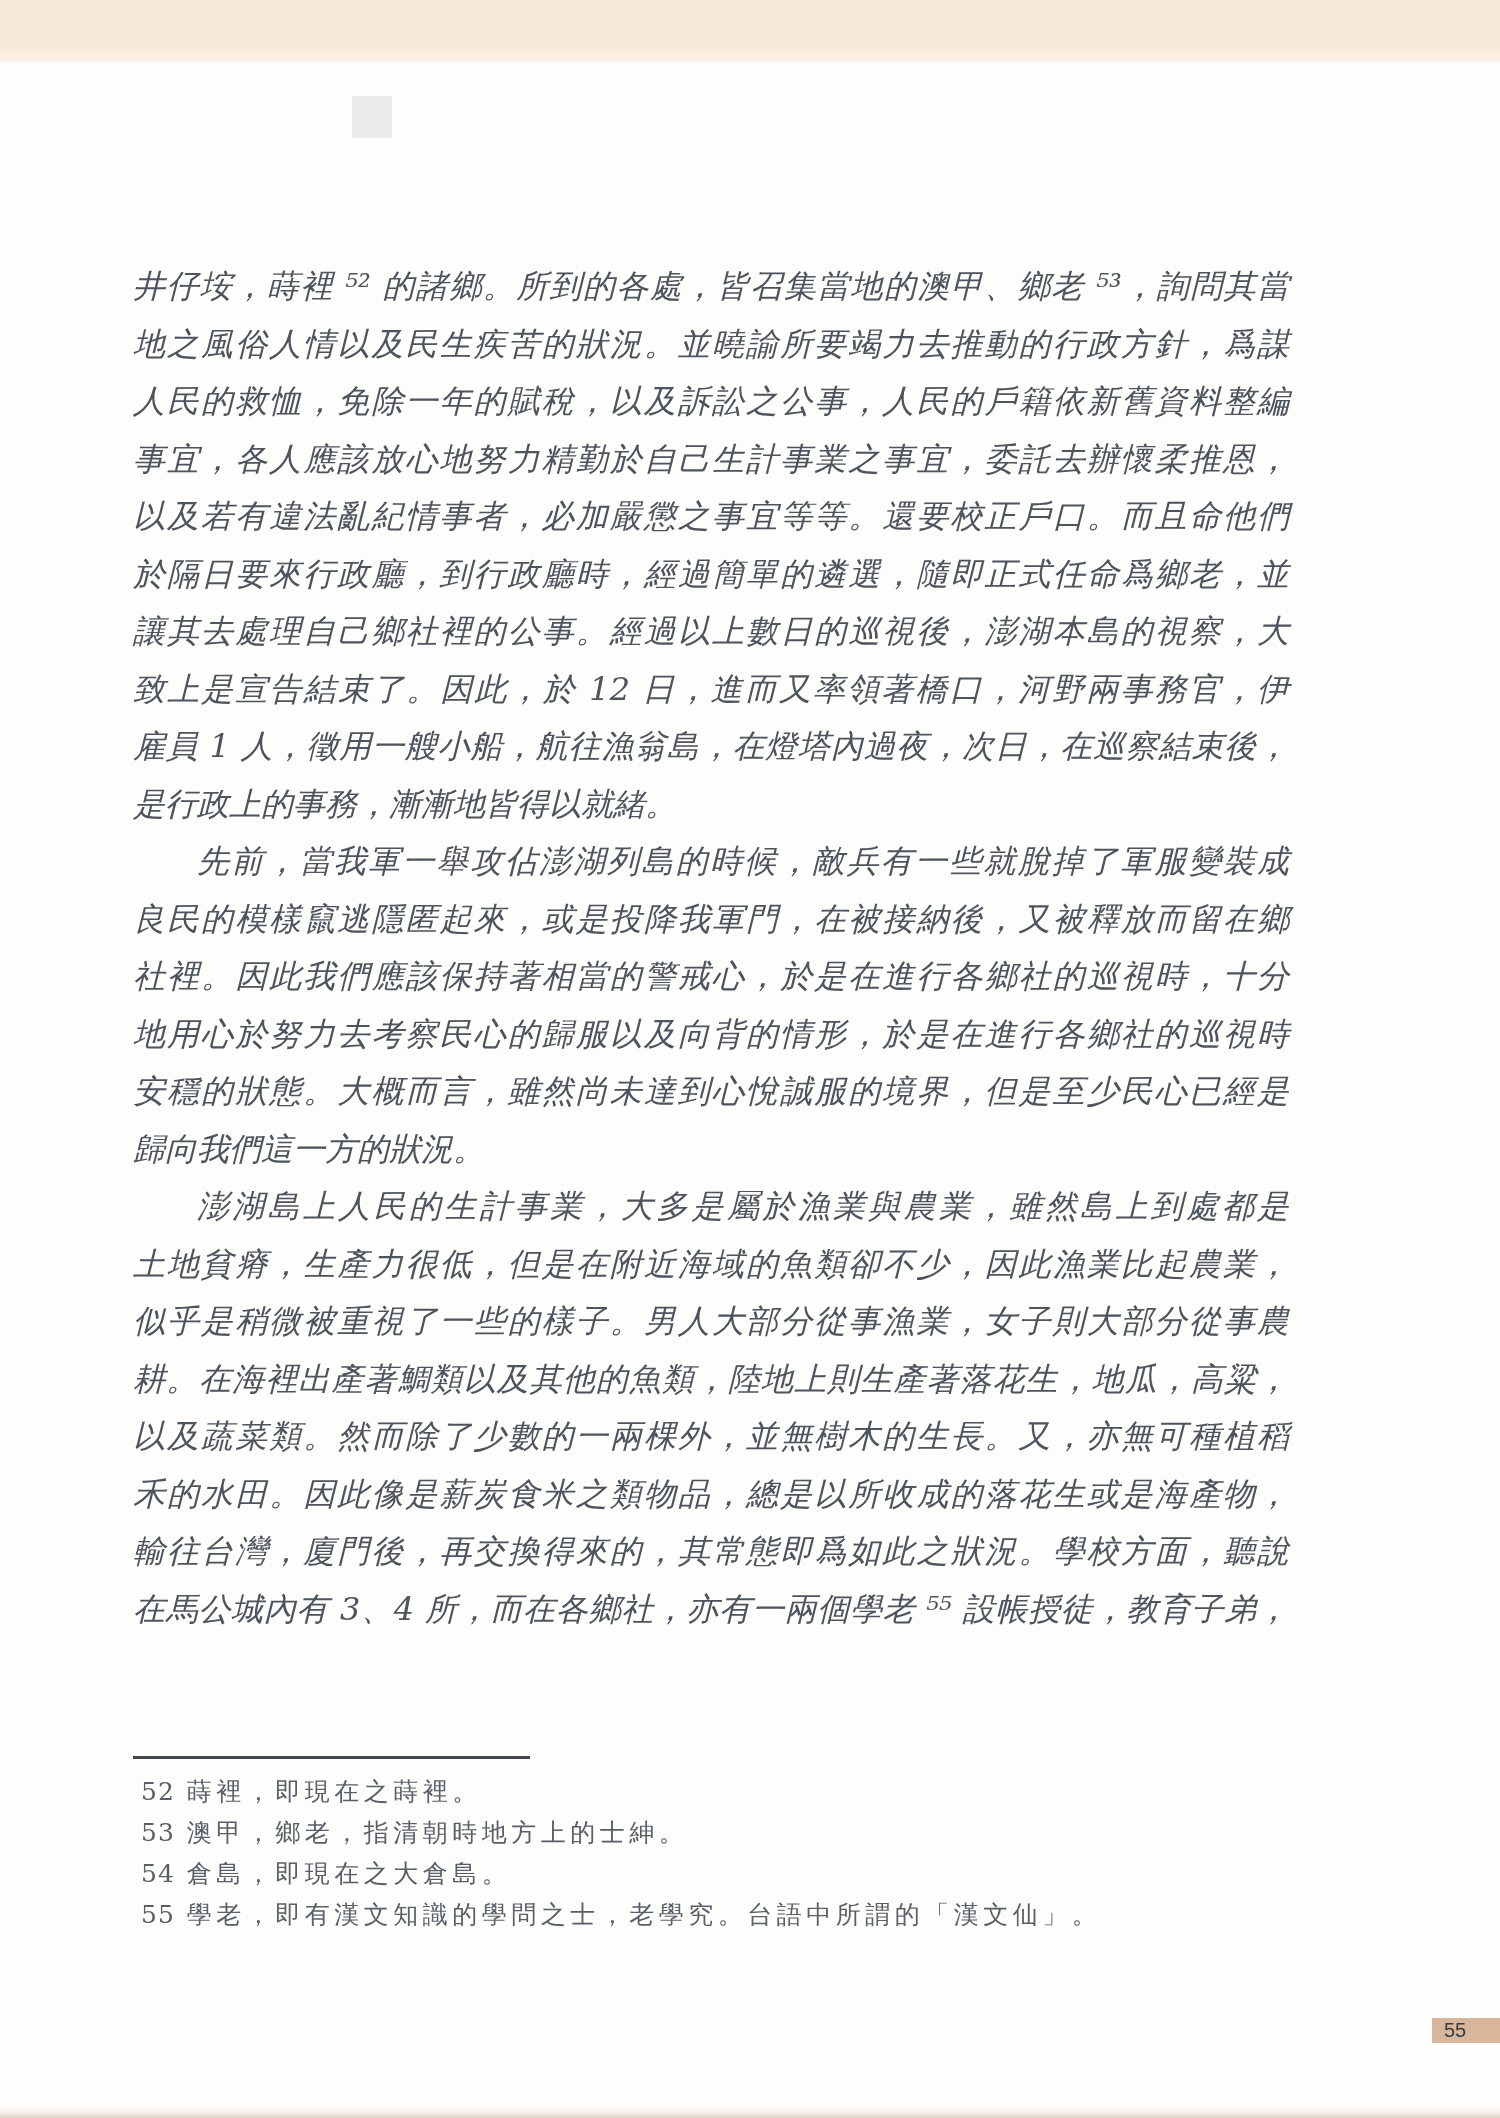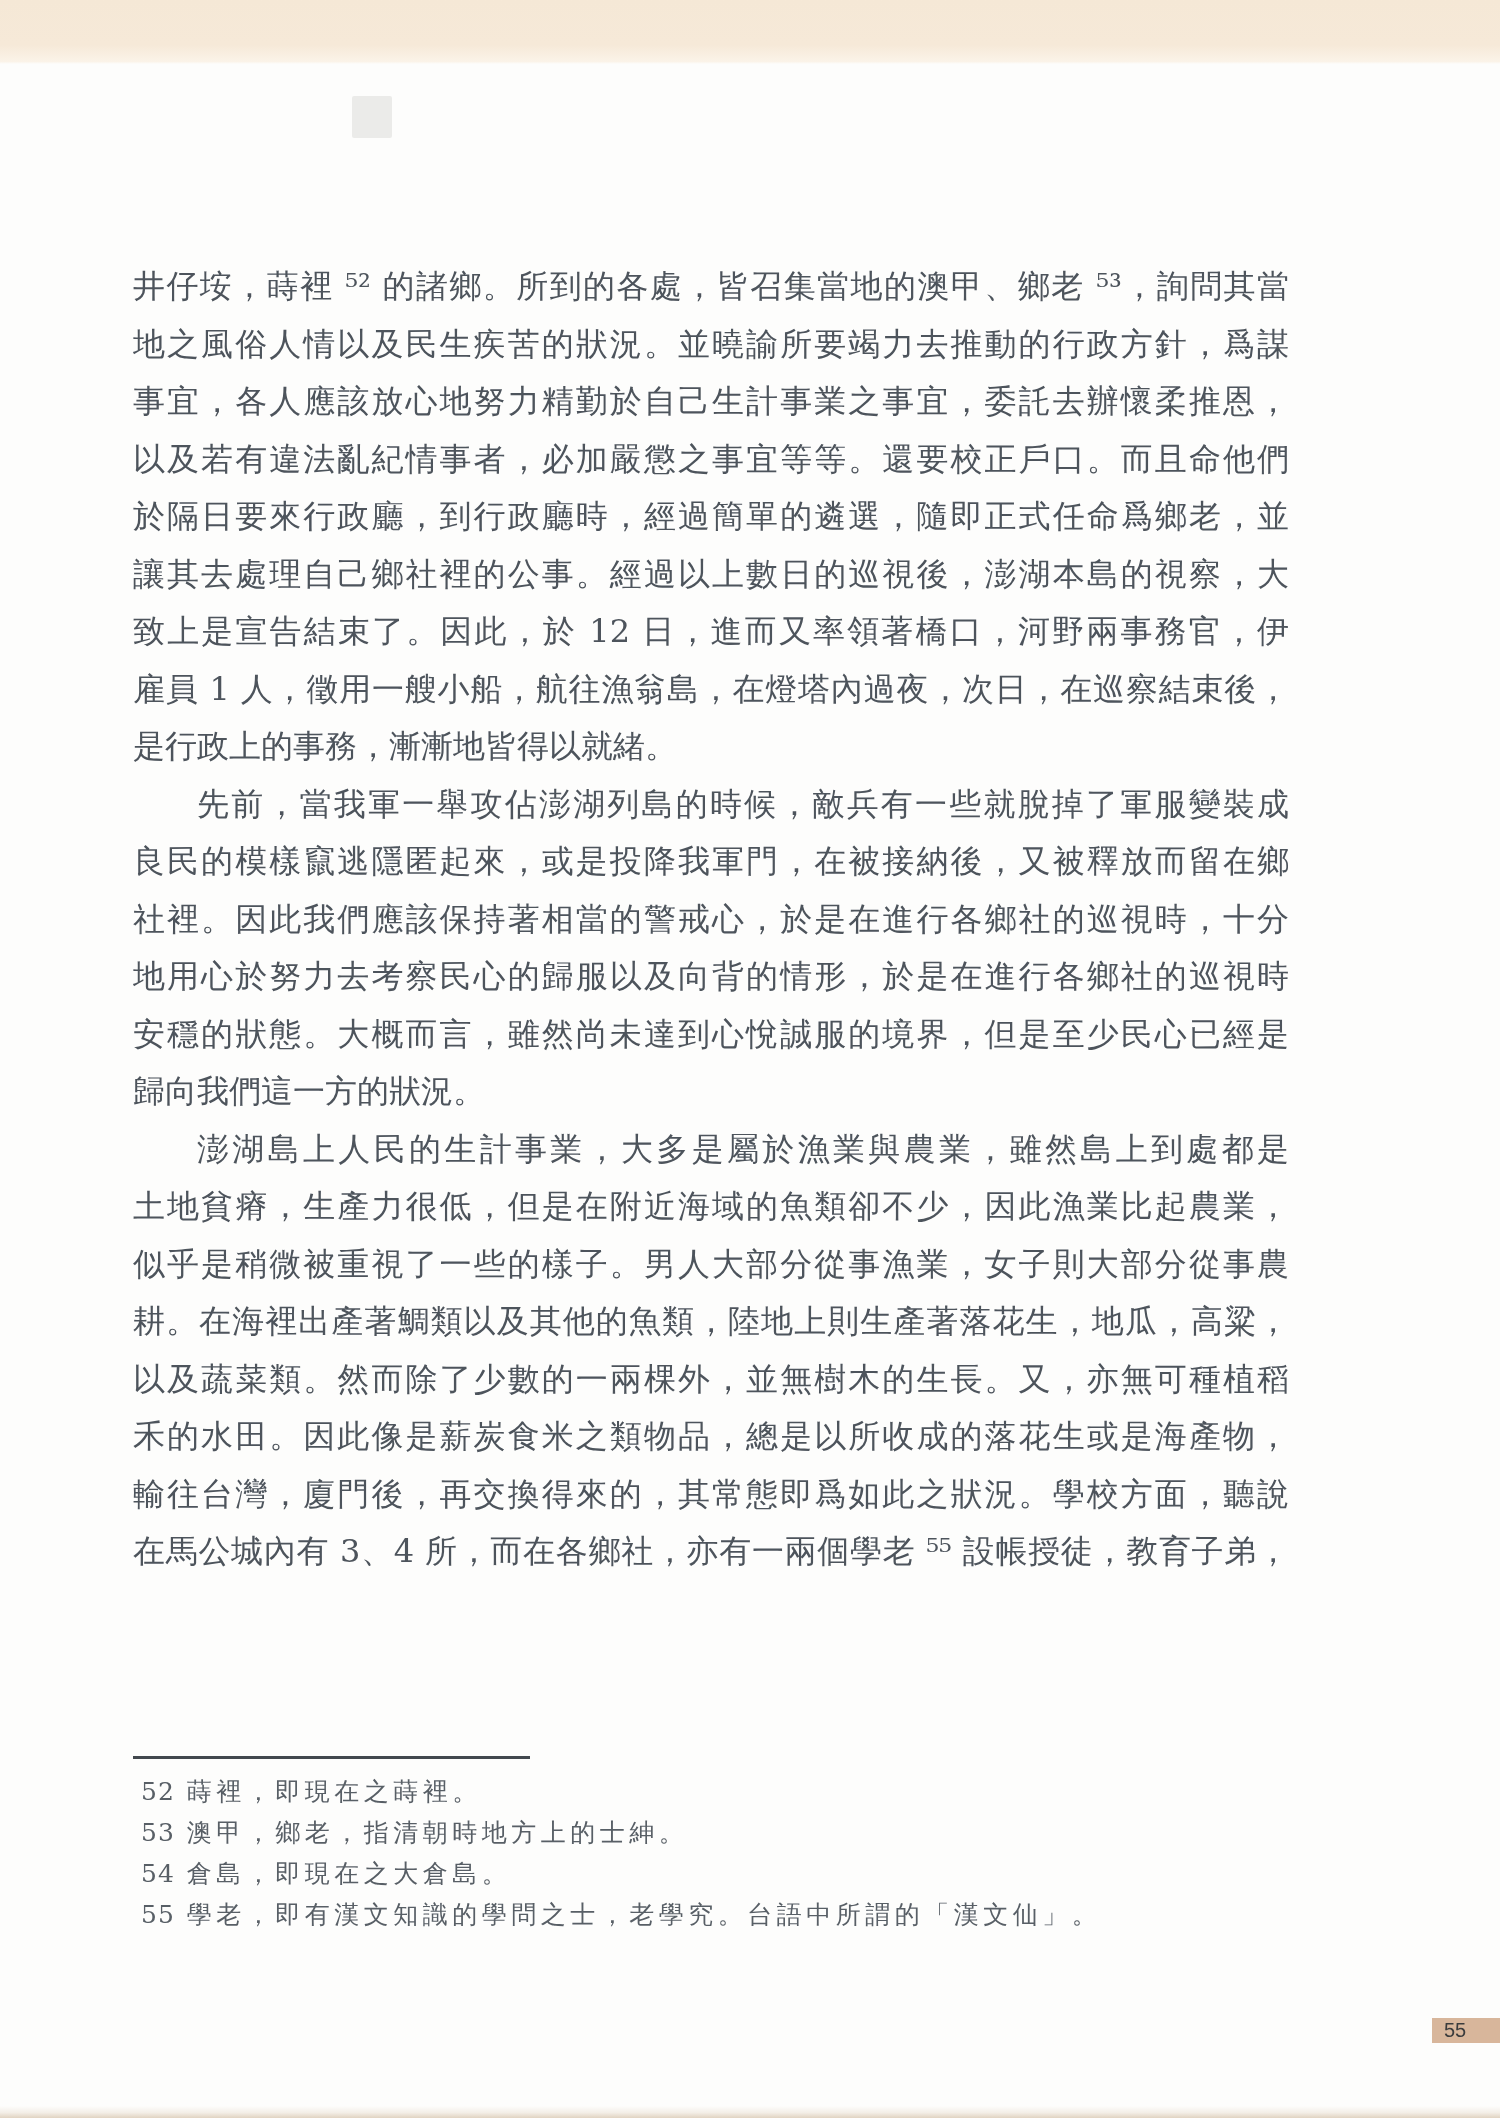--- a/index.html
+++ b/index.html
@@ -35,20 +35,21 @@
     font-size: 32px;
   }
   .line {
     margin: 0;
     height: 57.5px;
     line-height: 57.5px;
     text-align: justify;
     text-align-last: justify;
     text-justify: inter-character;
     white-space: nowrap;
+    font-style: italic;
   }
   .line.short { text-align-last: left; }
   .line.indent { text-indent: 64px; }
 
   
   .footnote-rule {
     position: absolute;
     left: 133px; top: 1756px;
     width: 397px; height: 3px;
     background: var(--rule, #42484e);
@@ -101,20 +102,21 @@
 </style>
 </head>
 <body>
 
 <div class="top-band"></div>
 <div class="artifact"></div>
 
 <main class="body-text">
   <p class="line">井仔垵，蒔裡 ⁵² 的諸鄉。所到的各處，皆召集當地的澳甲、鄉老 ⁵³，詢問其當</p>
   <p class="line">地之風俗人情以及民生疾苦的狀況。並曉諭所要竭力去推動的行政方針，爲謀</p>
+  <p class="line">人民的救恤，免除一年的賦稅，以及訴訟之公事，人民的戶籍依新舊資料整編</p>
   <p class="line">事宜，各人應該放心地努力精勤於自己生計事業之事宜，委託去辦懷柔推恩，</p>
   <p class="line">以及若有違法亂紀情事者，必加嚴懲之事宜等等。還要校正戶口。而且命他們</p>
   <p class="line">於隔日要來行政廳，到行政廳時，經過簡單的遴選，隨即正式任命爲鄉老，並</p>
   <p class="line">讓其去處理自己鄉社裡的公事。經過以上數日的巡視後，澎湖本島的視察，大</p>
   <p class="line">致上是宣告結束了。因此，於 12 日，進而又率領著橋口，河野兩事務官，伊</p>
   <p class="line">雇員 1 人，徵用一艘小船，航往漁翁島，在燈塔內過夜，次日，在巡察結束後，</p>
   <p class="line short">是行政上的事務，漸漸地皆得以就緒。</p>
   <p class="line indent">先前，當我軍一舉攻佔澎湖列島的時候，敵兵有一些就脫掉了軍服變裝成</p>
   <p class="line">良民的模樣竄逃隱匿起來，或是投降我軍門，在被接納後，又被釋放而留在鄉</p>
   <p class="line">社裡。因此我們應該保持著相當的警戒心，於是在進行各鄉社的巡視時，十分</p>

